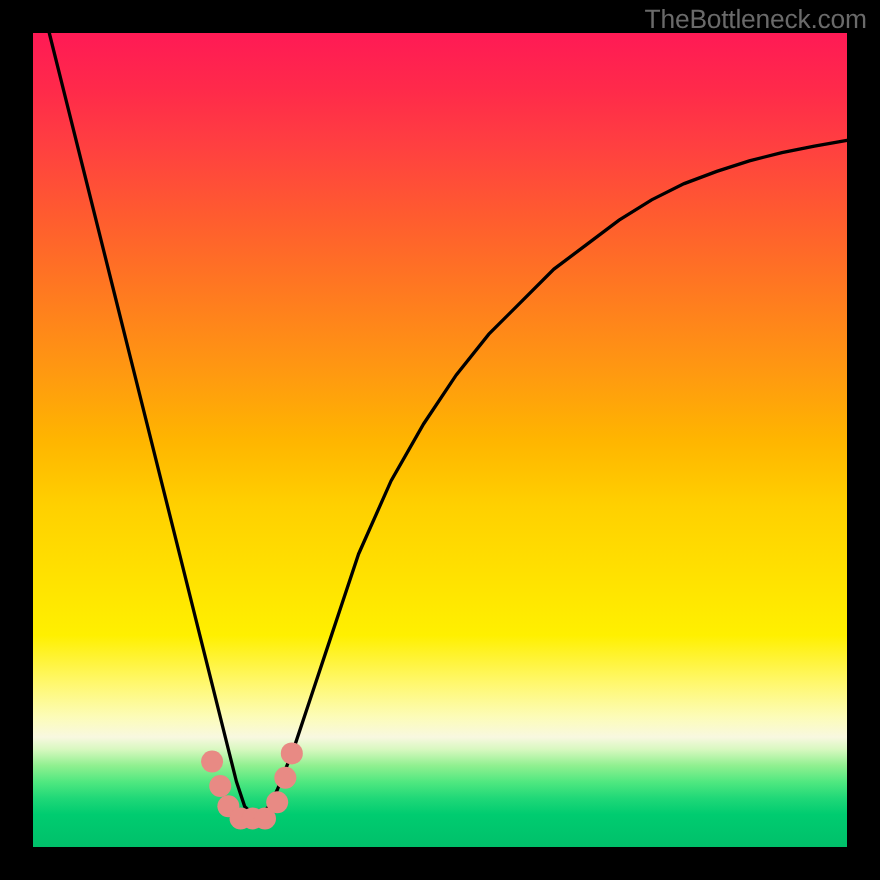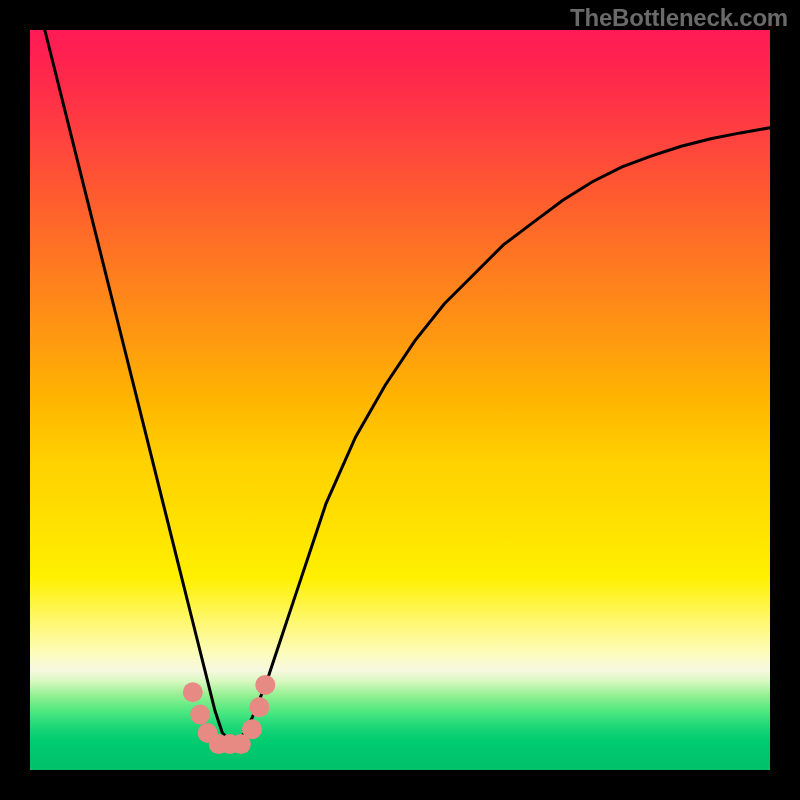--- a/index.html
+++ b/index.html
@@ -46,21 +46,21 @@
       #00cc70 96%,
       #00c06a 100%
     );
   }
   .attribution {
     position: absolute;
     top: 4px;
     right: 12px;
     color: #6a6a6a;
     font-size: 24px;
-    font-weight: 700;
+    font-weight: 400;
     letter-spacing: -0.2px;
     z-index: 10;
   }
   svg.curve {
     position: absolute;
     left: 0;
     top: 0;
     width: 740px;
     height: 740px;
     overflow: visible;

